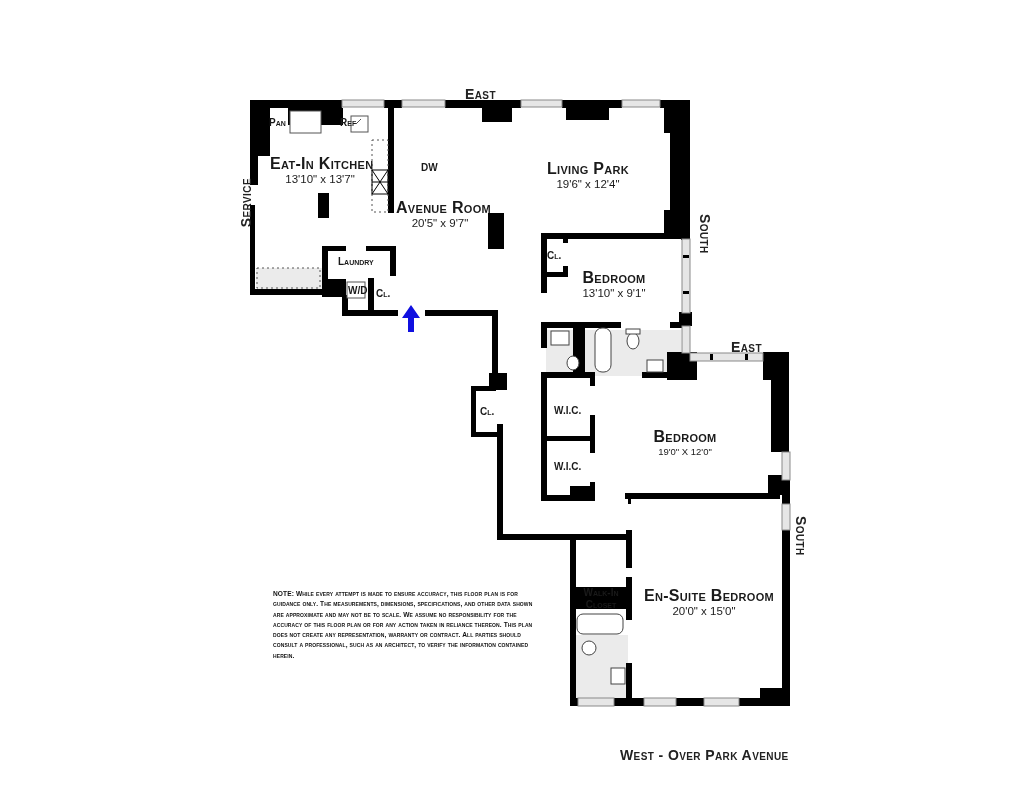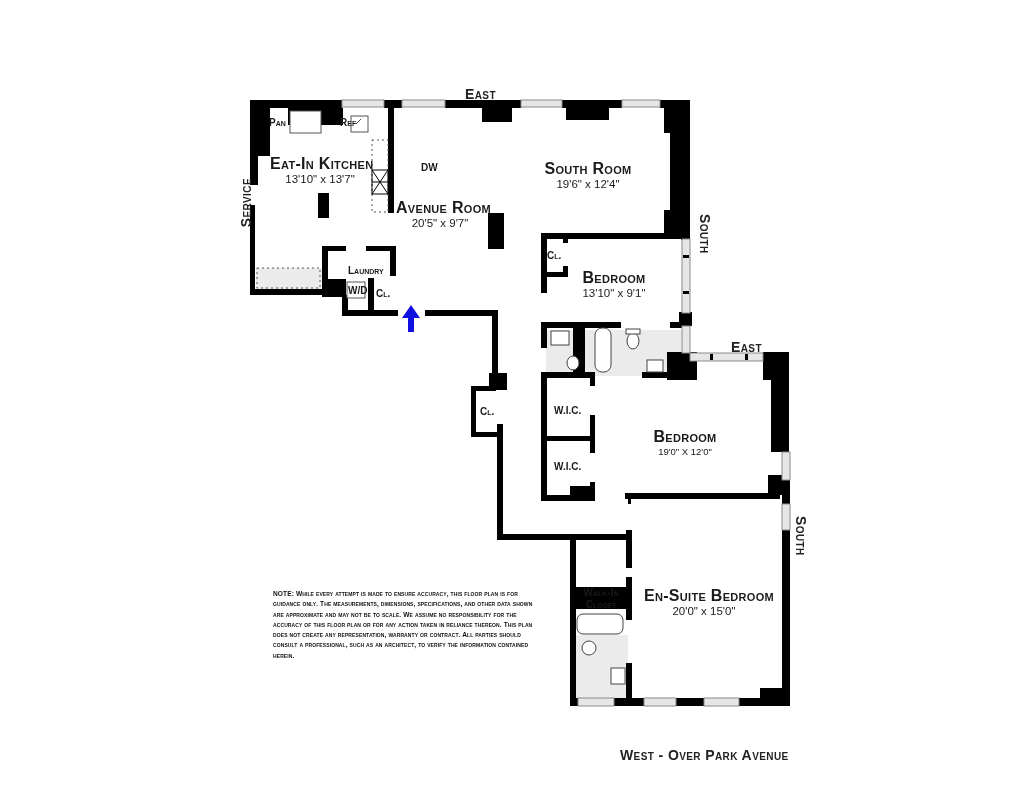--- a/index.html
+++ b/index.html
@@ -177,21 +177,21 @@
   <div class="room-name">Eat-In Kitchen</div>
   <div class="room-dim">13'10" x 13'7"</div>
 </div>
 
 <div class="lbl room" style="left:396px; top:199px; width:88px;">
   <div class="room-name">Avenue Room</div>
   <div class="room-dim">20'5" x 9'7"</div>
 </div>
 
 <div class="lbl room" style="left:540px; top:160px; width:96px;">
-  <div class="room-name">South Room</div>
+  <div class="room-name">Living Park</div>
   <div class="room-dim">19'6" x 12'4"</div>
 </div>
 
 <div class="lbl room" style="left:572px; top:269px; width:84px;">
   <div class="room-name">Bedroom</div>
   <div class="room-dim">13'10" x 9'1"</div>
 </div>
 
 <div class="lbl room" style="left:651px; top:428px; width:68px;">
   <div class="room-name">Bedroom</div>
@@ -199,21 +199,21 @@
 </div>
 
 <div class="lbl room" style="left:644px; top:587px; width:120px;">
   <div class="room-name">En-Suite Bedroom</div>
   <div class="room-dim">20'0" x 15'0"</div>
 </div>
 
 <div class="lbl small" style="left:269px; top:117px;">Pan</div>
 <div class="lbl small" style="left:294px; top:117px;padding-left:46px;">Ref</div>
 <div class="lbl small" style="left:373px; top:162px;margin-left:48px;">DW</div>
-<div class="lbl small" style="left:338px; top:265px;margin-left:10px;">Laundry</div>
+<div class="lbl small" style="left:338px; top:256px;">Laundry</div>
 <div class="lbl small" style="left:348px; top:285px;">W/D</div>
 <div class="lbl small" style="left:376px; top:288px;">Cl.</div>
 <div class="lbl small" style="left:547px; top:250px;">Cl.</div>
 <div class="lbl small" style="left:480px; top:406px;">Cl.</div>
 <div class="lbl small" style="left:554px; top:405px;">W.I.C.</div>
 <div class="lbl small" style="left:554px; top:461px;">W.I.C.</div>
 <div class="lbl small" style="left:578px; top:556px; width:46px; white-space:normal; line-height:12px;margin-top:31px;">Walk-In Closet</div>
 
 <div class="note">NOTE: While every attempt is made to ensure accuracy, this floor plan is for guidance only. The measurements, dimensions, specifications, and other data shown are approximate and may not be to scale. We assume no responsibility for the accuracy of this floor plan or for any action taken in reliance thereon. This plan does not create any representation, warranty or contract. All parties should consult a professional, such as an architect, to verify the information contained herein.</div>
 

